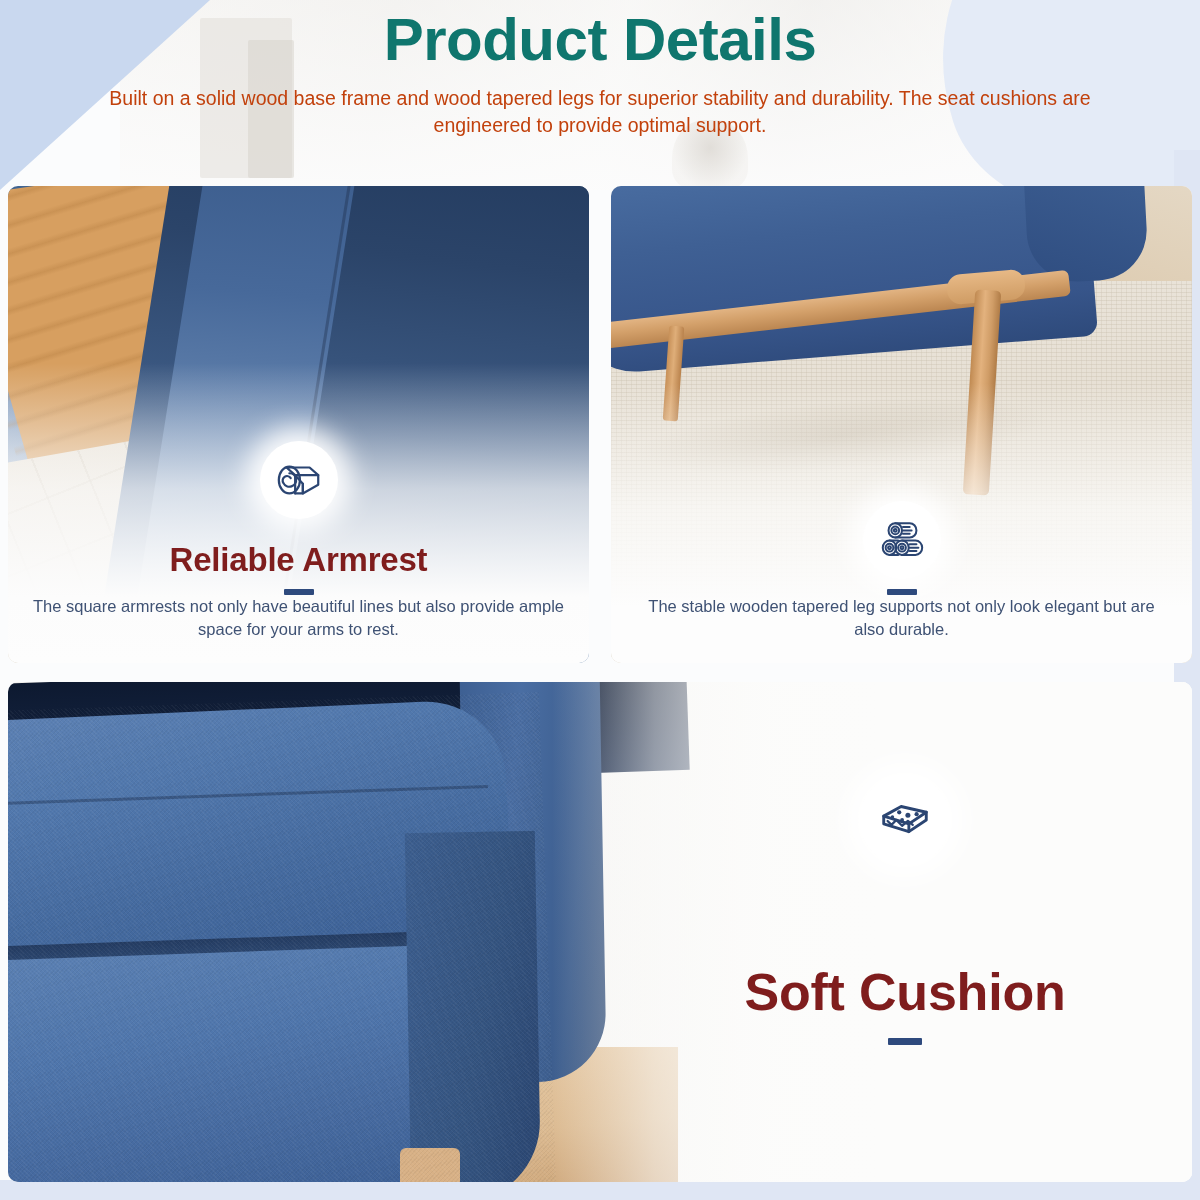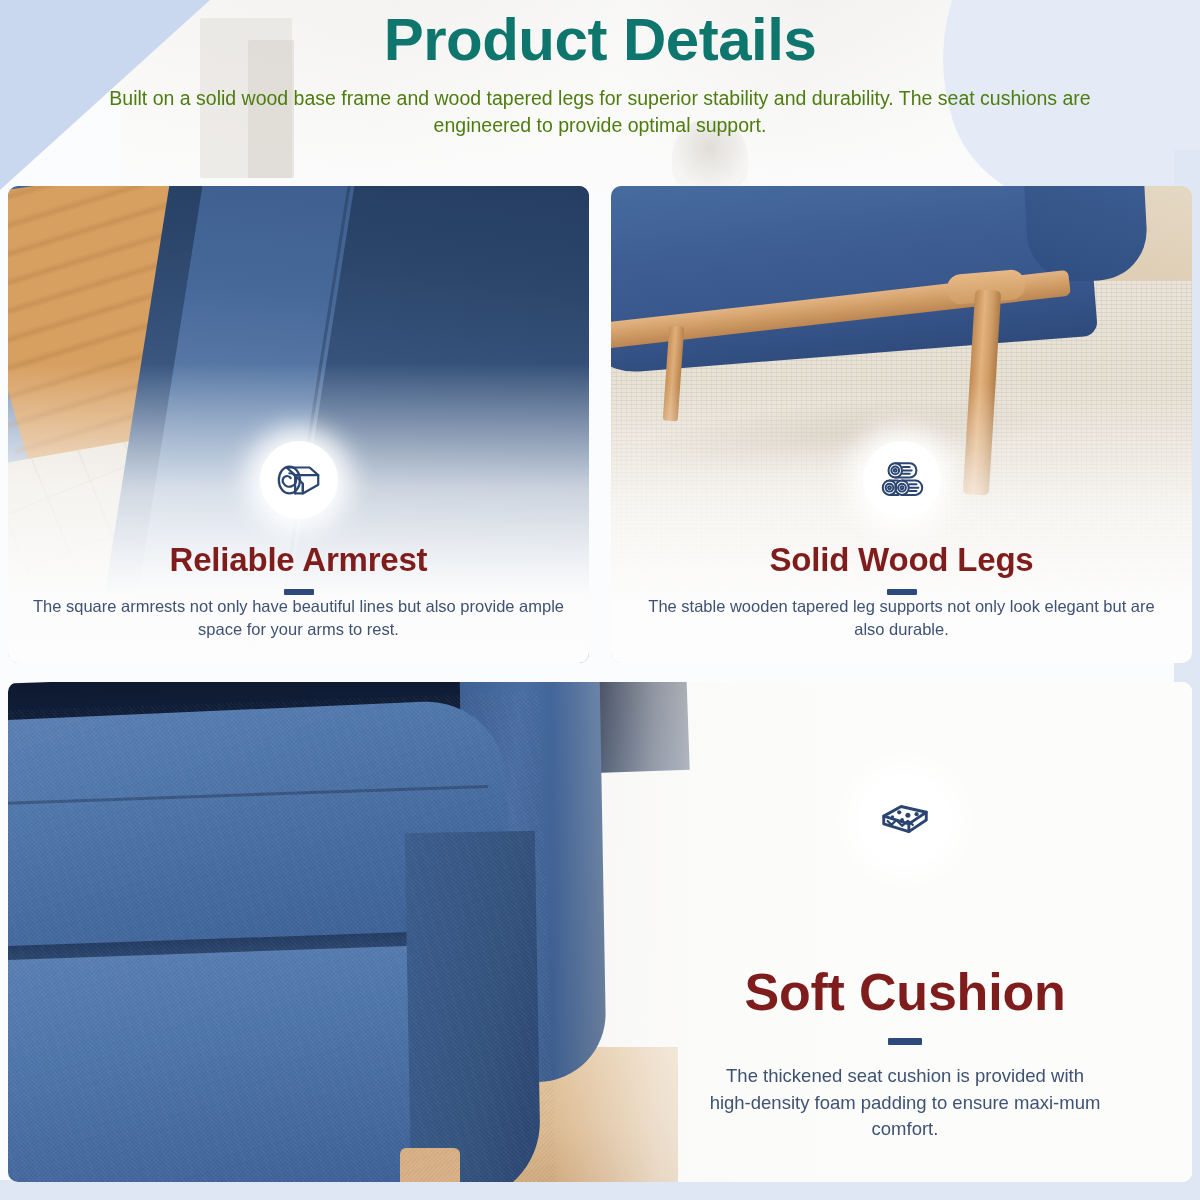--- a/index.html
+++ b/index.html
@@ -98,21 +98,21 @@
     font-size: 60px;
     font-weight: bold;
     letter-spacing: -0.5px;
     color: #0f766e;
     line-height: 1.08;
   }
   .page-subtitle {
     margin-top: 12px;
     font-size: 19.5px;
     line-height: 1.42;
-    color: #4d7c0f;
+    color: #c2410c;
     max-width: 1010px;
     margin-left: auto;
     margin-right: auto;
   }
 
   
   .grid {
     position: absolute;
     left: 8px; top: 186px;
     width: 1184px;
@@ -512,21 +512,20 @@
 
             <ellipse cx="26" cy="34" rx="7" ry="7.5"></ellipse>
             <circle cx="26" cy="34" r="4"></circle>
             <circle cx="26" cy="34" r="1.5"></circle>
             <path d="M26 26.5 H40 a7 7.5 0 0 1 0 15 H26"></path>
             <path d="M34 30.5 H41"></path>
               <path d="M34 34 H43"></path>
               <path d="M34 37.5 H41"></path>
           </svg>
         </div>
-        <div class="card-title">Solid Wood Legs</div>
         <div class="title-divider"></div>
         <div class="card-desc">The stable wooden tapered leg supports not only look elegant but are also durable.</div>
       </div>
     </div>
 
   </div>
 
   <div class="card-bottom">
     <div class="photo ph-cushion">
       <div class="wall"></div>
@@ -552,17 +551,16 @@
           <circle cx="24" cy="22" r="2.2" fill="#2b4572" stroke="none"></circle>
           <circle cx="33" cy="25" r="2.6" fill="#2b4572" stroke="none"></circle>
           <circle cx="42" cy="24" r="2.2" fill="#2b4572" stroke="none"></circle>
           <circle cx="17" cy="27" r="1.8" fill="#2b4572" stroke="none"></circle>
           <circle cx="27" cy="30" r="2" fill="#2b4572" stroke="none"></circle>
           <path d="M12 31 L16 35 L21 30 L27 36 L33 31 L38 35" stroke-width="2.4"></path>
         </svg>
       </div>
       <div class="card-title">Soft Cushion</div>
       <div class="title-divider"></div>
-      <div class="card-desc">The thickened seat cushion is provided with high-density foam padding to ensure maxi-mum comfort.</div>
     </div>
   </div>
 
 </div>
 
 </body></html>

